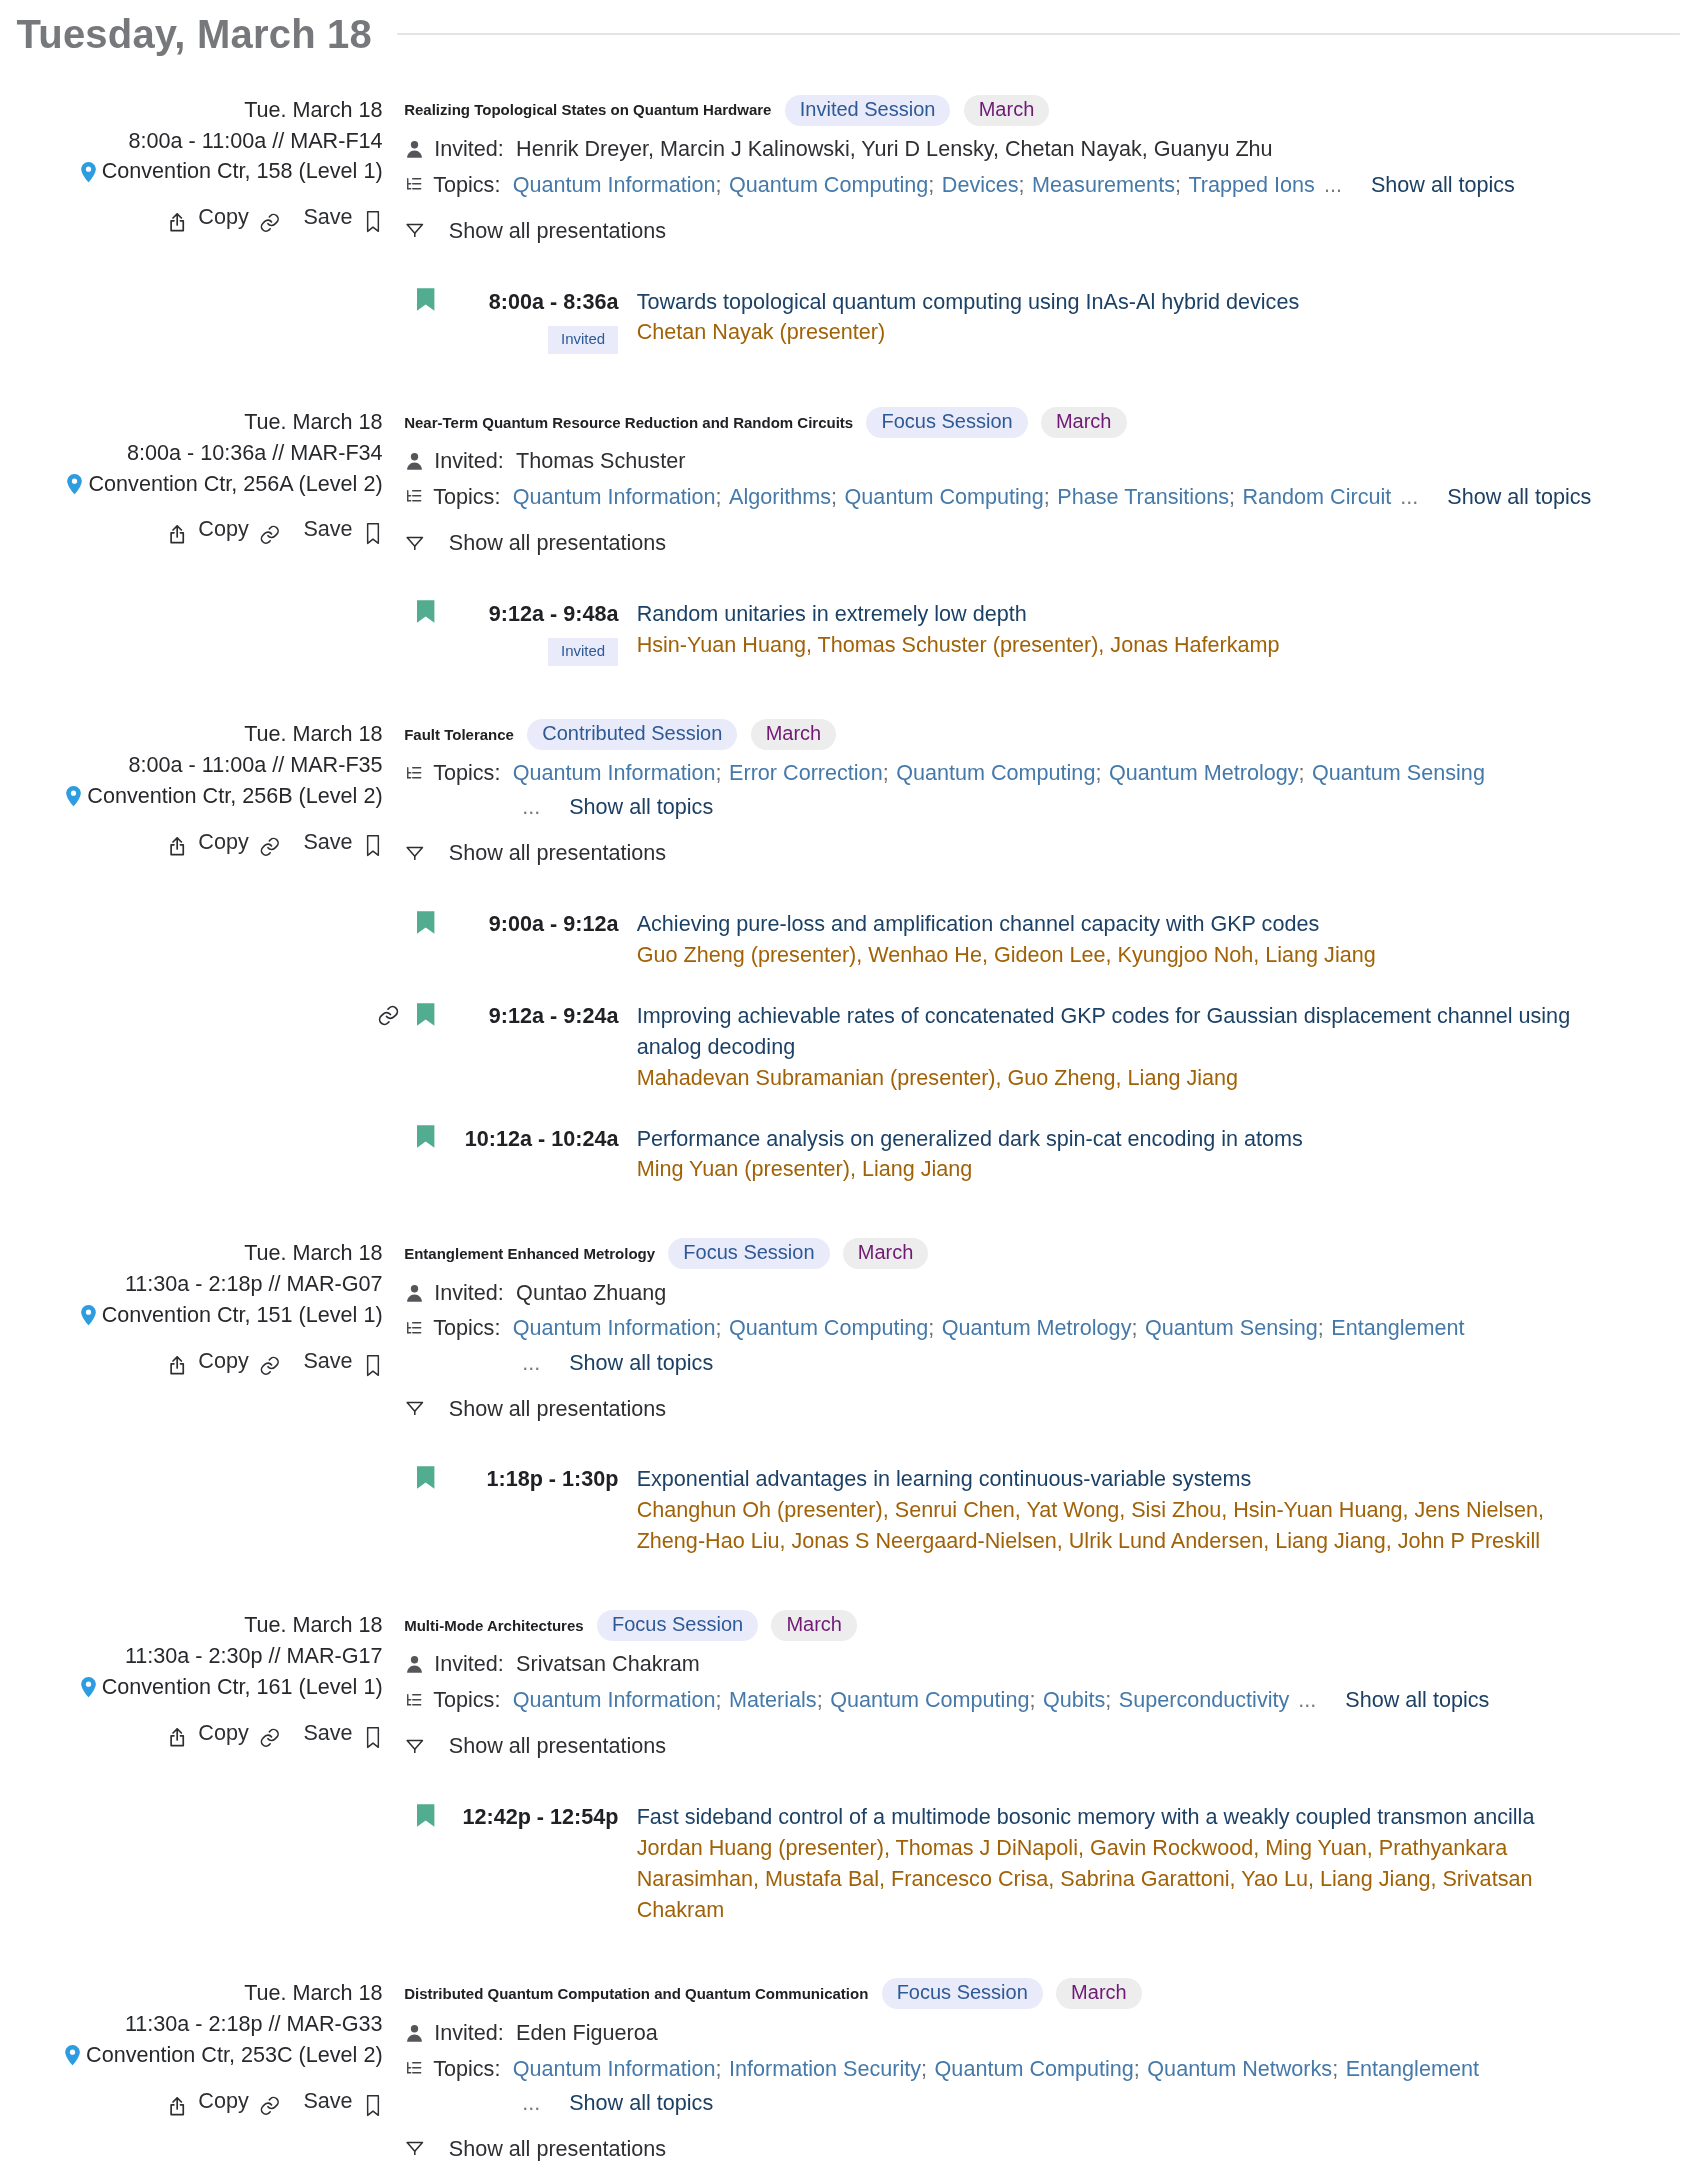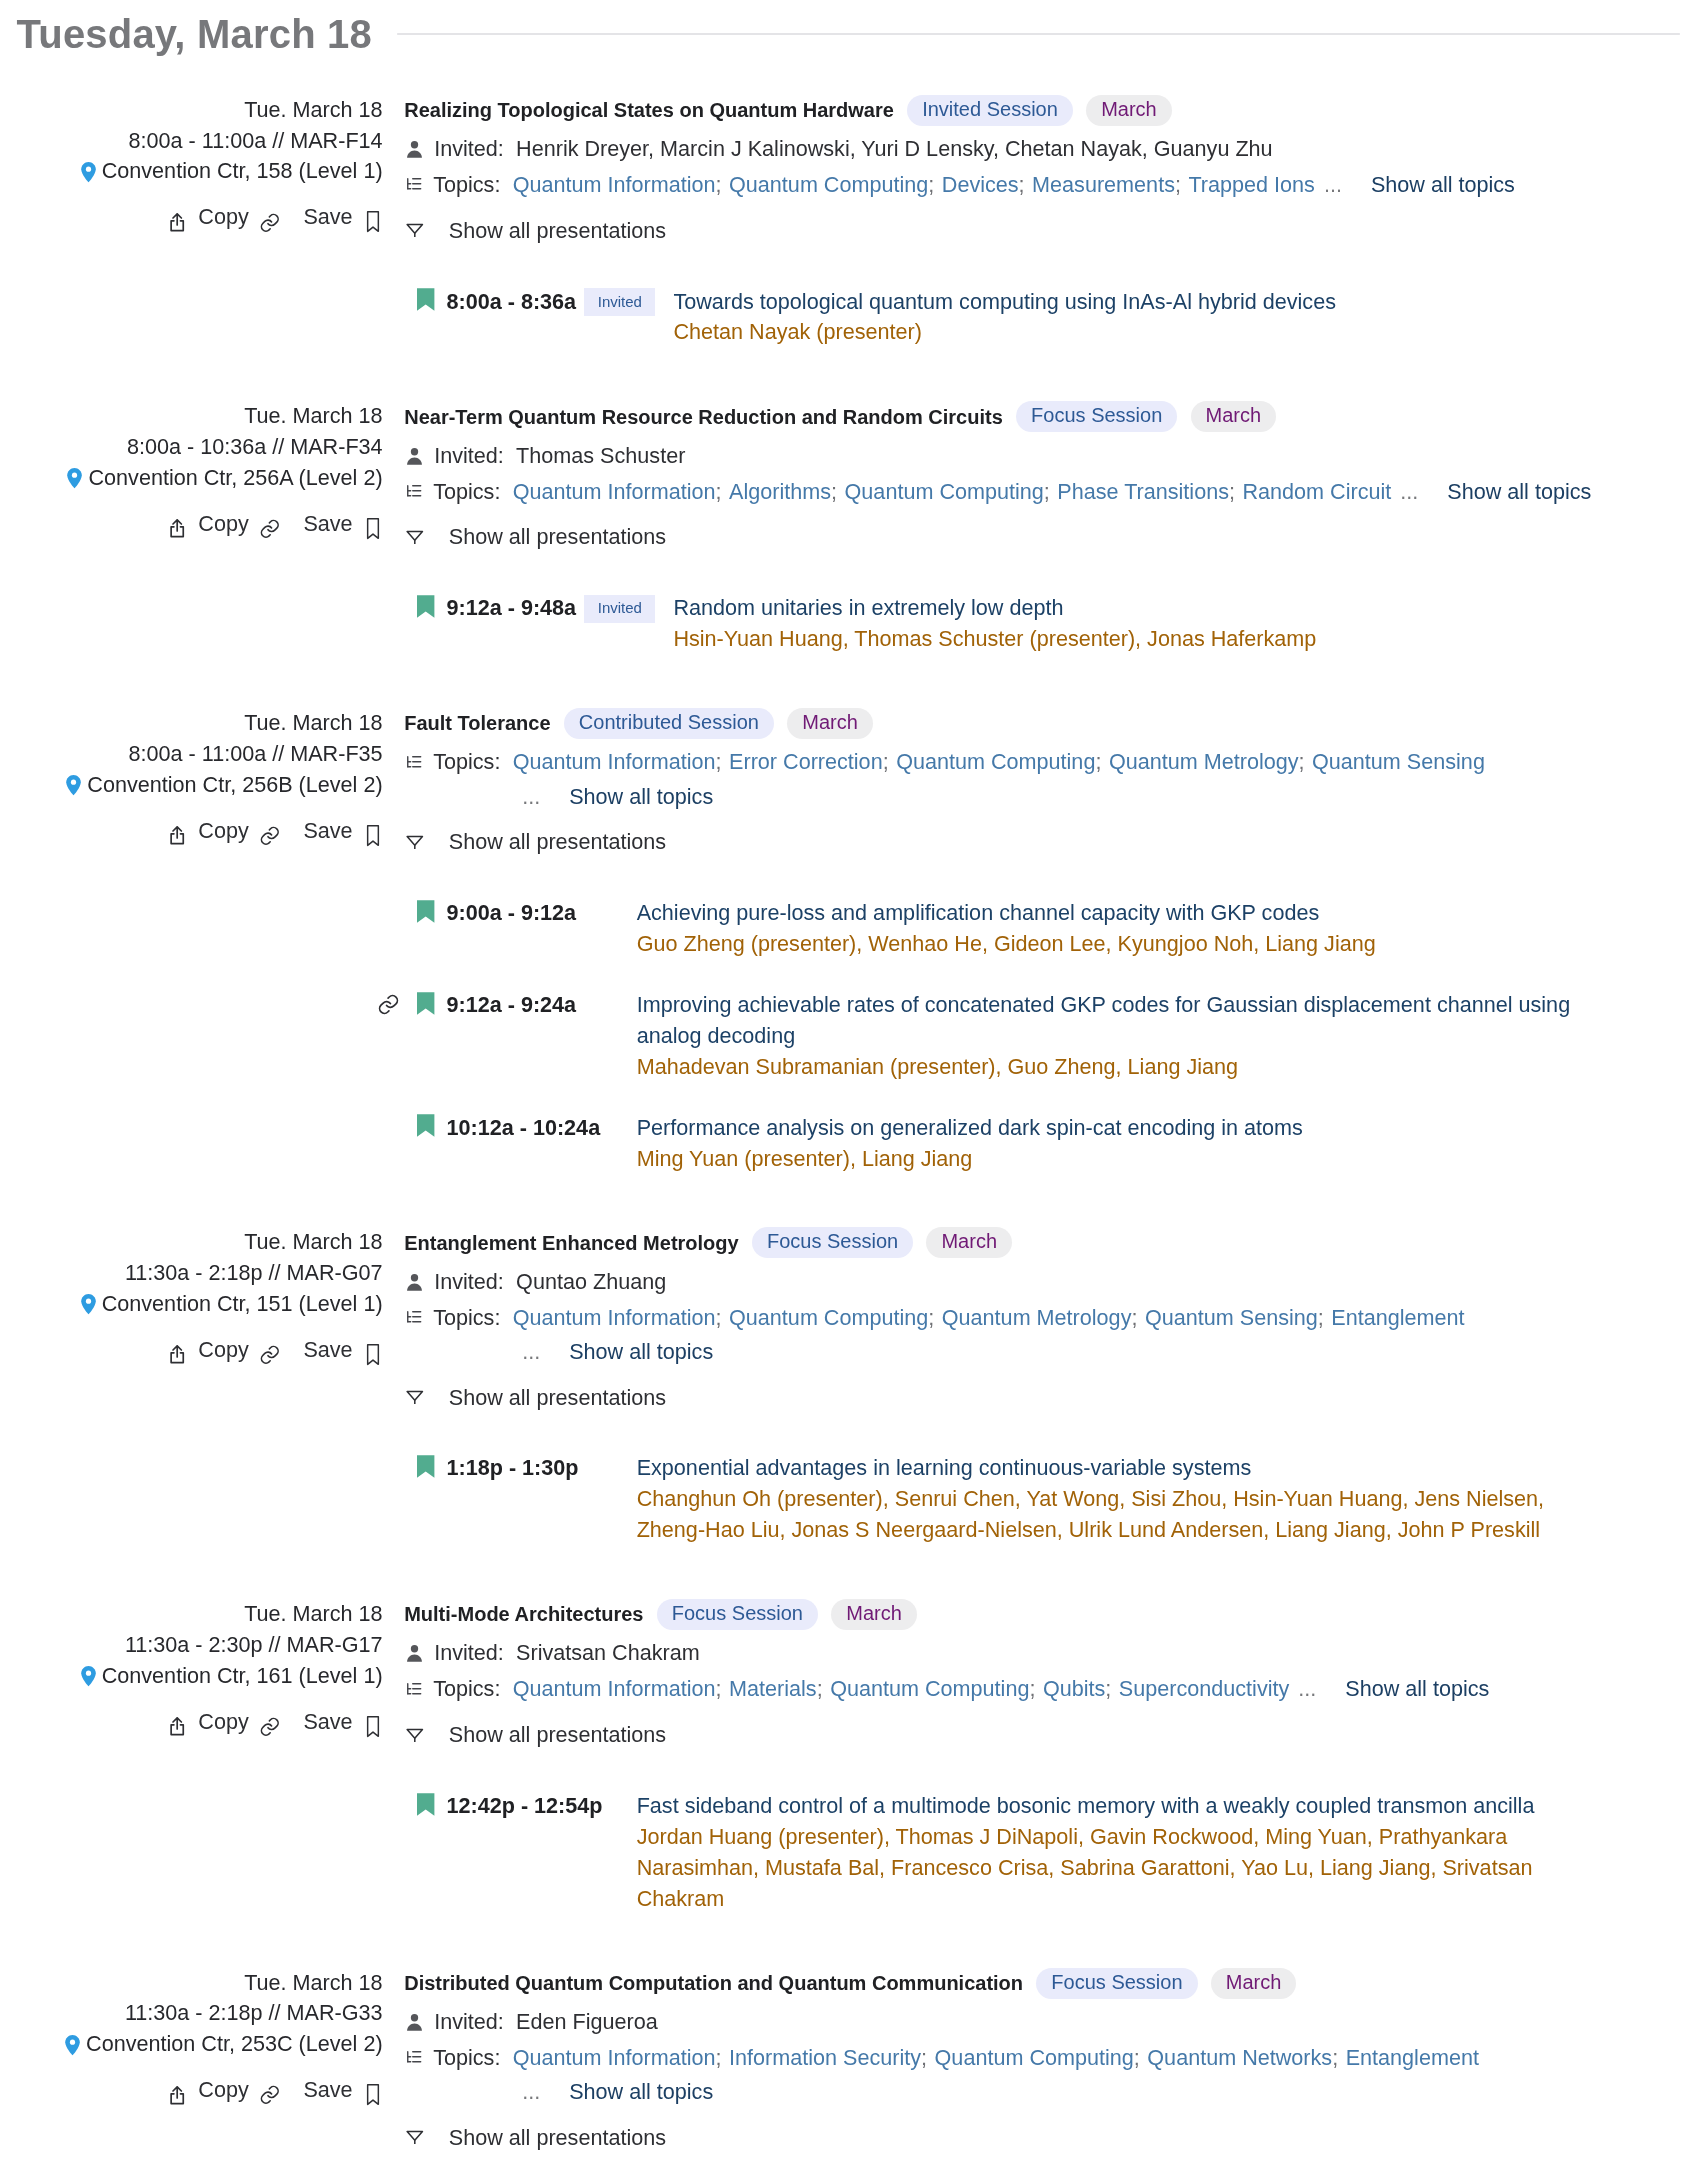--- a/index.html
+++ b/index.html
@@ -36,21 +36,21 @@
   .meta-loc{display:flex;justify-content:flex-end;align-items:center;gap:4.1px;}
   .meta-actions{margin-top:15px;display:flex;justify-content:flex-end;align-items:center;gap:23px;}
   .action{display:inline-flex;align-items:flex-end;gap:10px;background:none;border:none;padding:0;
           font:inherit;color:#2e2f33;cursor:pointer;}
   .ic{display:inline-flex;align-items:center;justify-content:center;}
   .ic svg{display:block;}
 
   
   .content{line-height:1.43;}
   .title-row{display:flex;align-items:center;flex-wrap:wrap;gap:13.3px;margin-bottom:8.3px;}
-  .stitle{font-size:20px;font-weight:700;color:#202124;margin:0;cursor:pointer;}
+  .stitle{font-size:15px;font-weight:700;color:#202124;margin:0;cursor:pointer;}
   .badge{font-size:20px;padding:2px 15px 5px;border-radius:828px;white-space:nowrap;line-height:1.2;}
   .badge-type{background:var(--c-badge_session_bg);color:var(--c-badge_session_text);}
   .badge-month{background:var(--c-badge_month_bg);color:#701a75;}
 
   .invited-row{display:flex;align-items:center;gap:9px;margin:0 0 5px;}
   .row-label{color:#2e2f33;margin-right:3.3px;}
   .invited-names{color:#2e2f33;}
 
   .topics-row{display:flex;align-items:baseline;gap:9px;}
   .topics-row .ic{align-self:center;}
@@ -62,21 +62,21 @@
   .more-line{margin:3.3px 0 0 118px;}
   .more-line.inline{margin:0;}
 
   .show-pres{display:flex;align-items:center;gap:23px;margin-top:15px;color:#2e2f33;cursor:pointer;width:max-content;}
 
   
   .pres-list{margin-top:40px;margin-left:13.3px;display:flex;flex-direction:column;gap:30px;}
   .pres{display:flex;align-items:flex-start;gap:11.6px;position:relative;}
   .plink{position:absolute;left:-40px;top:3.3px;color:#2e2f33;cursor:pointer;}
   .pbookmark{flex:none;margin-top:1.7px;color:var(--c-bookmark_green);cursor:pointer;}
-  .pres-time-col{display:flex;flex-direction:row;align-items:center;gap:8.3px;min-width:172px;flex:none;}
+  .pres-time-col{display:flex;flex-direction:column;align-items:flex-end;gap:8.3px;min-width:172px;flex:none;}
   .ptime{font-weight:700;color:#202124;white-space:nowrap;}
   .pill{font-size:15px;background:var(--c-badge_session_bg);color:var(--c-badge_session_text);
         padding:2.5px 13.3px 4.1px;border-radius:0;white-space:nowrap;}
   .pres-text{margin-left:6.6px;max-width:953px;}
   .ptitle{color:var(--c-pres_title);cursor:pointer;text-decoration:none;}
   .pauthors{color:#a16207;}
 </style>
 </head>
 <body>
 

